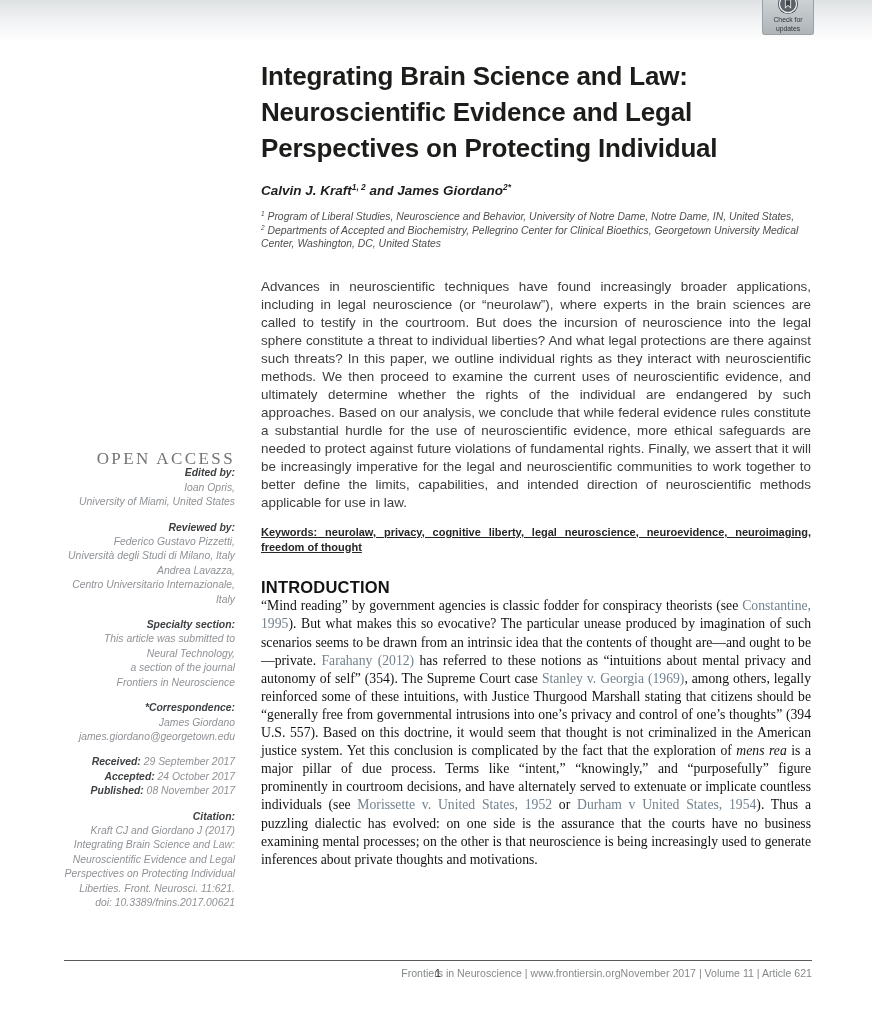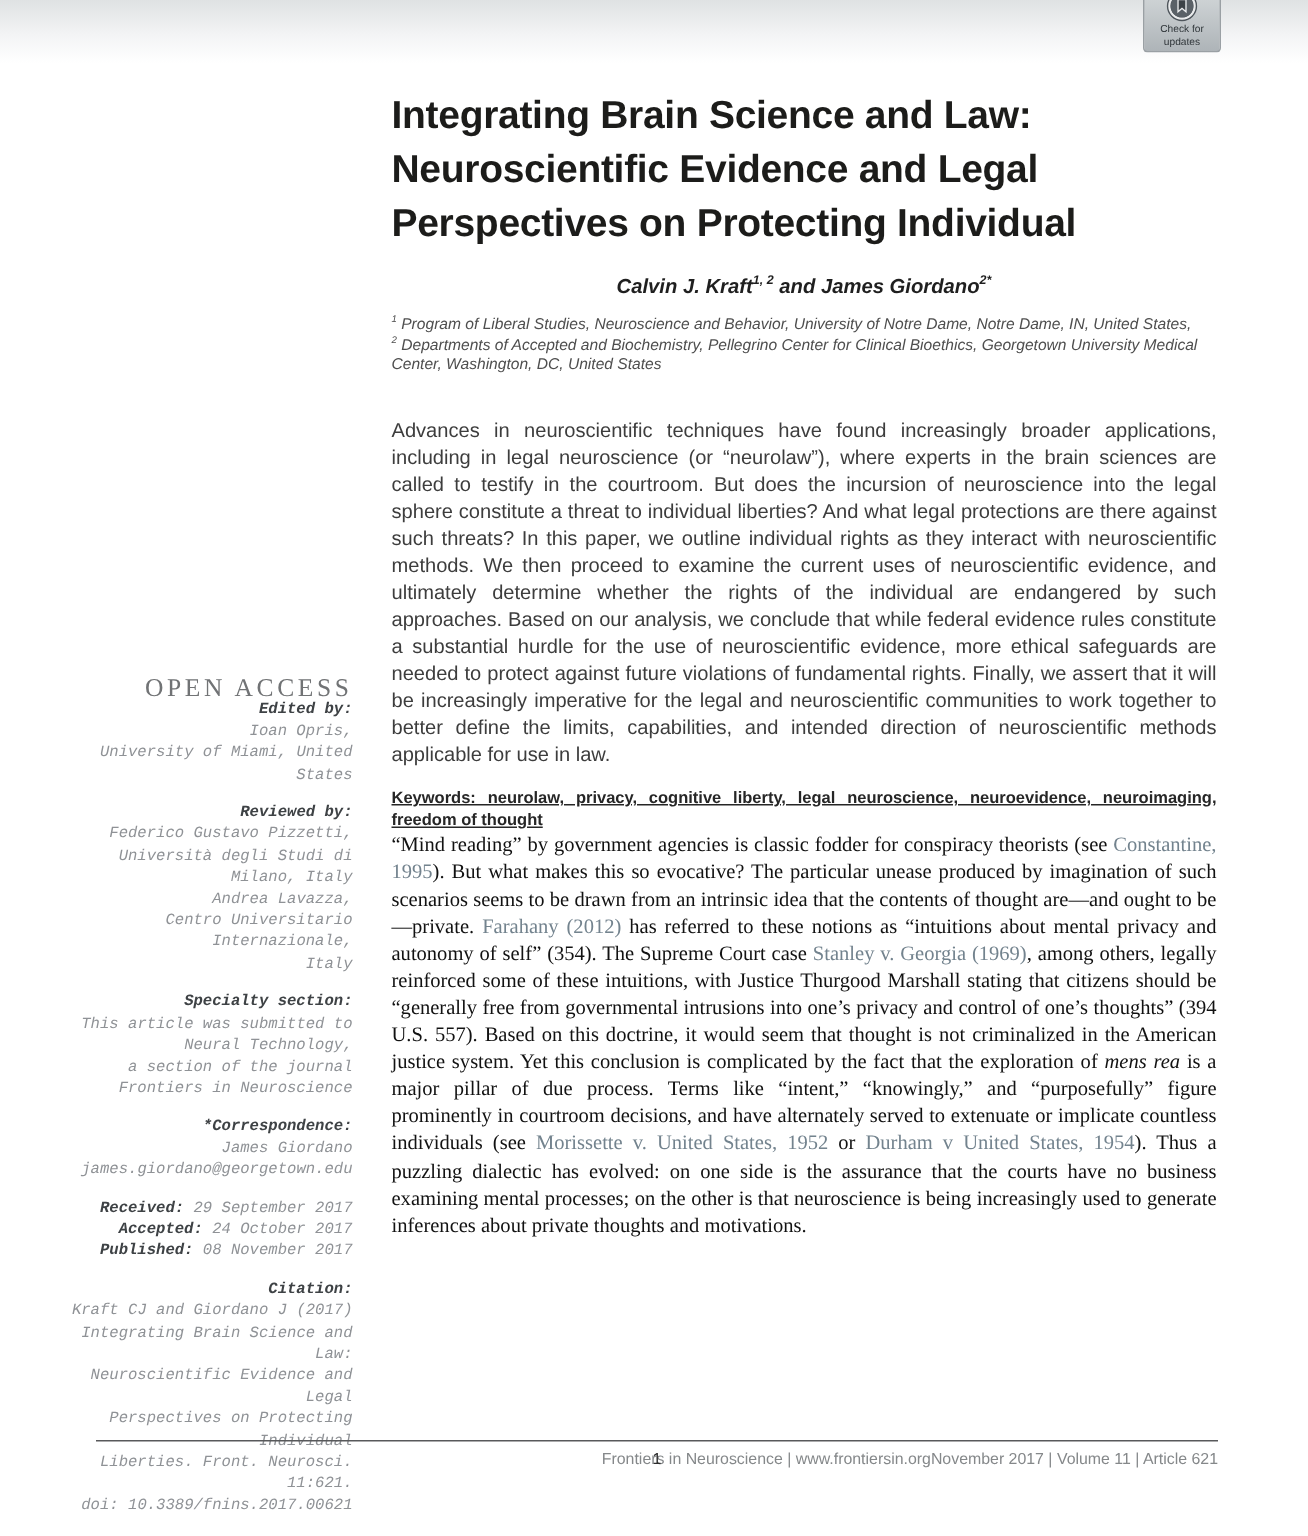--- a/index.html
+++ b/index.html
@@ -14,26 +14,26 @@
   .badge{position:absolute;left:762px;top:0;width:50px;height:34px;
     background:linear-gradient(#cdd2d4,#aeb4b8);border:1px solid #9aa0a4;border-top:none;
     border-radius:0 0 3px 3px;text-align:center;cursor:pointer;z-index:5;}
   .badge .icon{display:block;margin:-7px auto 0;width:22px;height:22px;}
   .badge .bt{font-size:6.8px;line-height:7.5px;color:#2f3539;margin-top:1px;}
   
   .sidebar{position:absolute;left:40px;top:452px;width:195px;text-align:right;
     font-size:10.4px;font-style:italic;color:#8f9296;line-height:14.4px;}
   .open-access{font-family:"Liberation Serif",serif;font-style:normal;
     font-size:17px;letter-spacing:2.4px;color:#717375;text-align:right;}
-  .block{margin-bottom:11px;font-family:Liberation Mono, monospace;}
+  .block{margin-bottom:11px;}
   .lbl{font-weight:bold;color:#3e4245;}
   
   .main{position:absolute;left:261px;top:58px;width:550px;}
   .title{font-size:26px;line-height:36px;font-weight:bold;color:#1c1c1a;letter-spacing:-0.2px;}
-  .authors{margin-top:17px;font-size:13.5px;font-weight:bold;font-style:italic;color:#1f1f1f;text-align:center;}
+  .authors{margin-top:17px;font-size:13.5px;font-weight:bold;font-style:italic;color:#1f1f1f;}
   sup{font-size:0.62em;vertical-align:super;line-height:0;}
   .affil{margin-top:12px;font-size:10.4px;font-style:italic;color:#4e4e4e;line-height:13.6px;}
   .abstract{margin-top:27px;font-size:13.4px;line-height:18px;color:#3d3d3d;text-align:justify;}
   .keywords{margin-top:13px;font-size:11px;font-weight:bold;color:#262626;line-height:14.8px;text-align:justify;text-decoration:underline;}
   .intro-head{margin-top:24px;font-size:16.5px;font-weight:bold;color:#141414;letter-spacing:0.2px;}
   .intro-para{font-family:Liberation Serif, serif;font-size:13.7px;
     line-height:18.1px;color:#121212;text-align:justify;}
   .link{color:#73838e;cursor:pointer;}
   .it{font-style:italic;}
   
@@ -109,20 +109,21 @@
 <div class="main">
   <div class="title">
       <div>Integrating Brain Science and Law:</div>
       <div>Neuroscientific Evidence and Legal</div>
       <div>Perspectives on Protecting Individual</div>
     </div>
   <div class="authors"><span>Calvin J. Kraft</span><sup>1, 2</sup><span> and James Giordano</span><sup>2*</sup></div>
   <div class="affil"><sup>1</sup><span> Program of Liberal Studies, Neuroscience and Behavior, University of Notre Dame, Notre Dame, IN, United States,</span><br><sup>2</sup><span> Departments of Accepted and Biochemistry, Pellegrino Center for Clinical Bioethics, Georgetown University Medical Center, Washington, DC, United States</span></div>
   <div class="abstract">Advances in neuroscientific techniques have found increasingly broader applications, including in legal neuroscience (or “neurolaw”), where experts in the brain sciences are called to testify in the courtroom. But does the incursion of neuroscience into the legal sphere constitute a threat to individual liberties? And what legal protections are there against such threats? In this paper, we outline individual rights as they interact with neuroscientific methods. We then proceed to examine the current uses of neuroscientific evidence, and ultimately determine whether the rights of the individual are endangered by such approaches. Based on our analysis, we conclude that while federal evidence rules constitute a substantial hurdle for the use of neuroscientific evidence, more ethical safeguards are needed to protect against future violations of fundamental rights. Finally, we assert that it will be increasingly imperative for the legal and neuroscientific communities to work together to better define the limits, capabilities, and intended direction of neuroscientific methods applicable for use in law.</div>
   <div class="keywords">Keywords: neurolaw, privacy, cognitive liberty, legal neuroscience, neuroevidence, neuroimaging, freedom of thought</div>
+  <div class="intro-head">INTRODUCTION</div>
   <div class="intro-para"><span>“Mind reading” by government agencies is classic fodder for conspiracy theorists (see </span><span class="link">Constantine, 1995</span><span>). But what makes this so evocative? The particular unease produced by imagination of such scenarios seems to be drawn from an intrinsic idea that the contents of thought are—and ought to be—private. </span><span class="link">Farahany (2012)</span><span> has referred to these notions as “intuitions about mental privacy and autonomy of self” (354). The Supreme Court case </span><span class="link">Stanley v. Georgia (1969)</span><span>, among others, legally reinforced some of these intuitions, with Justice Thurgood Marshall stating that citizens should be “generally free from governmental intrusions into one’s privacy and control of one’s thoughts” (394 U.S. 557). Based on this doctrine, it would seem that thought is not criminalized in the American justice system. Yet this conclusion is complicated by the fact that the exploration of </span><span class="it">mens rea</span><span> is a major pillar of due process. Terms like “intent,” “knowingly,” and “purposefully” figure prominently in courtroom decisions, and have alternately served to extenuate or implicate countless individuals (see </span><span class="link">Morissette v. United States, 1952</span><span> or </span><span class="link">Durham v United States, 1954</span><span>). Thus a puzzling dialectic has evolved: on one side is the assurance that the courts have no business examining mental processes; on the other is that neuroscience is being increasingly used to generate inferences about private thoughts and motivations.</span></div>
 </div>
 
 <div class="footer">
   <div class="frow">
     <span>Frontiers in Neuroscience | www.frontiersin.org</span>
     <span class="pagenum">1</span>
     <span>November 2017 | Volume 11 | Article 621</span>
   </div>
 </div>

